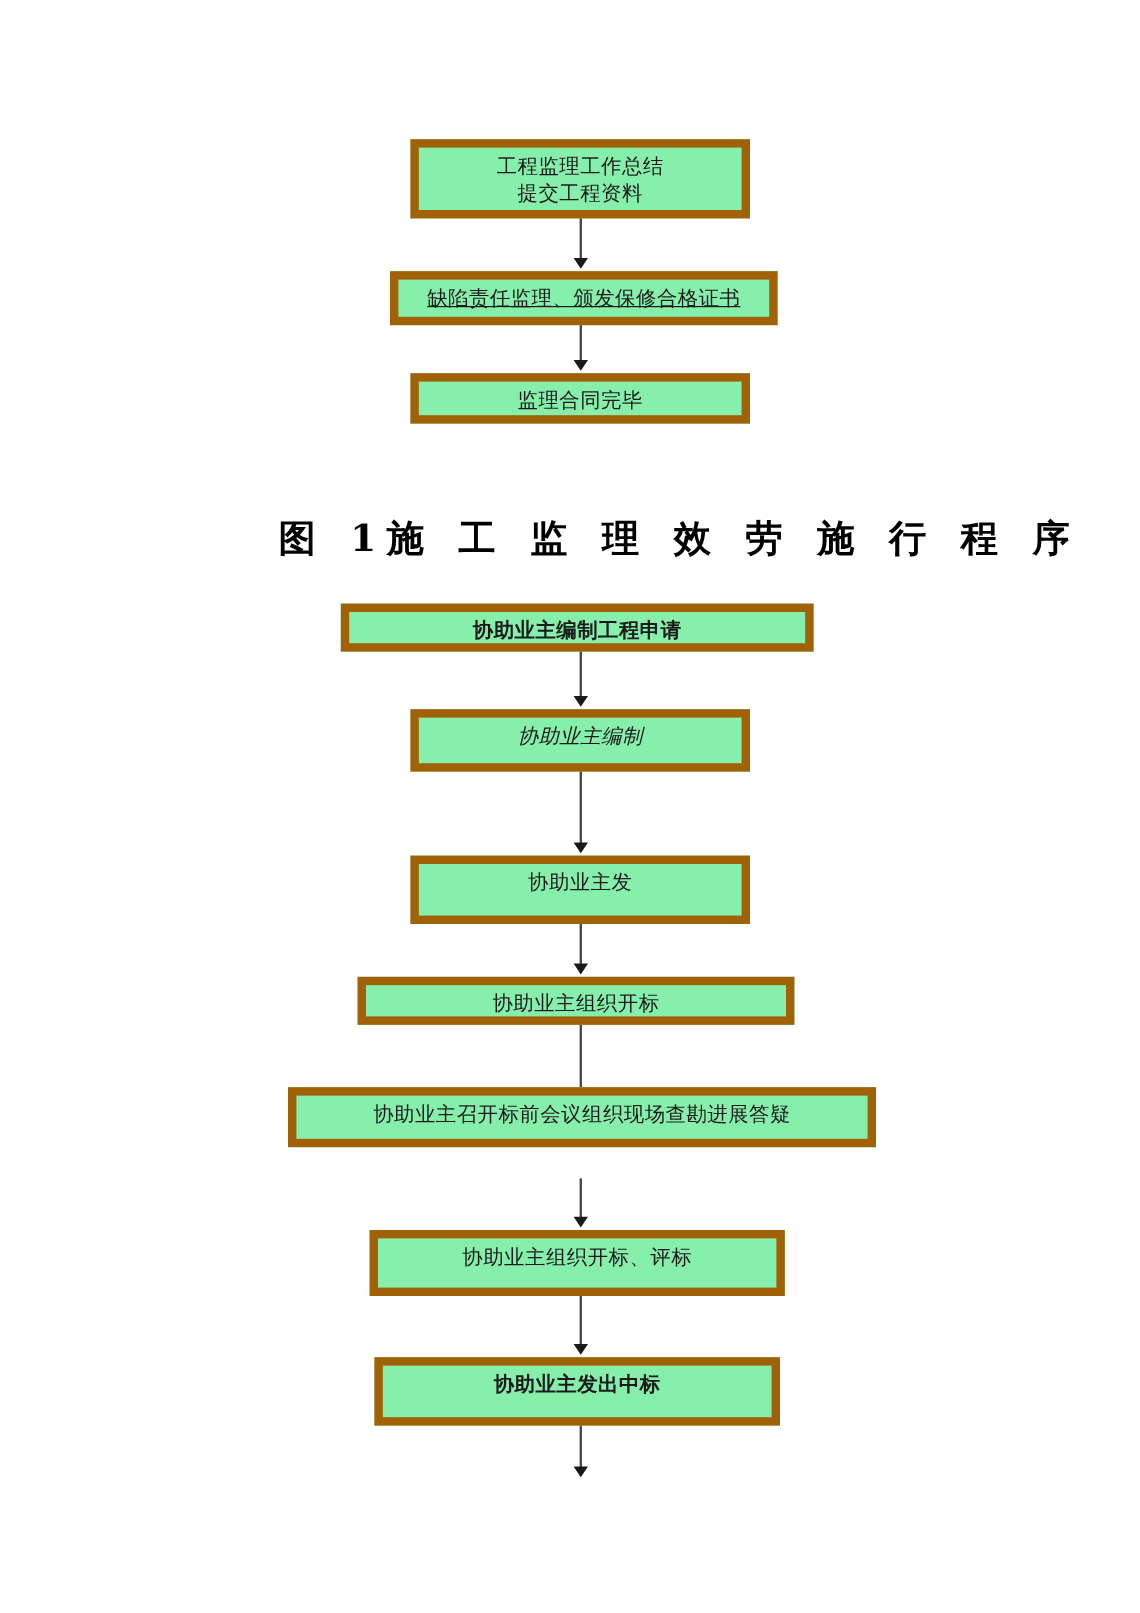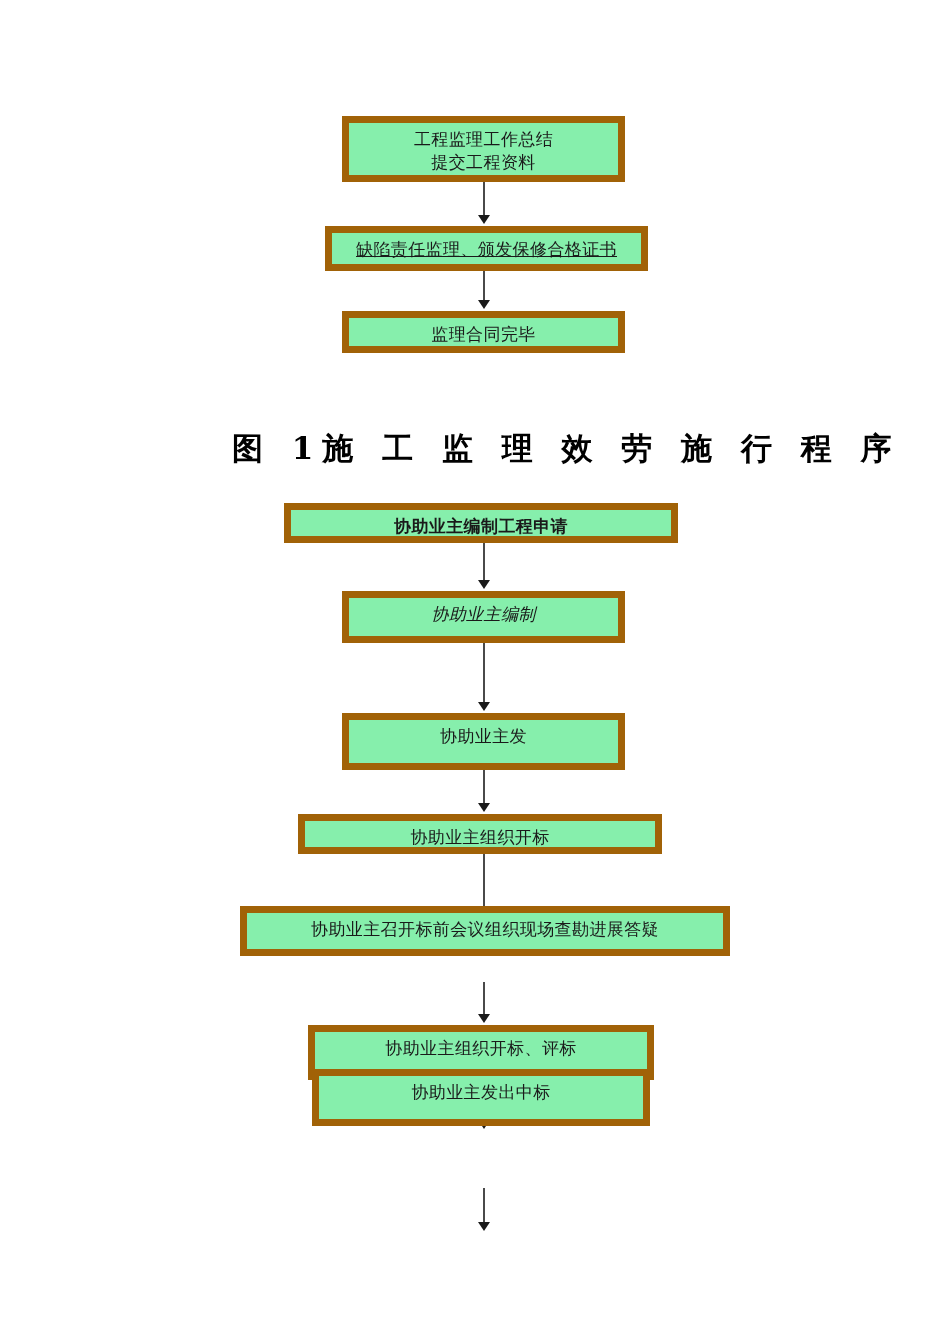--- a/index.html
+++ b/index.html
@@ -137,21 +137,21 @@
       <div class="head" style="top:32px;"></div>
     </div>
 
     <div class="node" style="left:308px; top:1025px; width:346px; height:55px;">协助业主组织开标、评标</div>
 
     <div class="arrow" style="left:477px; top:1080px; height:51px;">
       <div class="shaft" style="height:41px;"></div>
       <div class="head" style="top:40px;"></div>
     </div>
 
-    <div class="node" style="left:312px; top:1069px; width:338px; height:57px;">协助业主发出中标</div>
+    <div class="node" style="left:312px; top:1131px; width:338px; height:57px;font-weight:bold;">协助业主发出中标</div>
 
     <div class="arrow" style="left:477px; top:1188px; height:45px;">
       <div class="shaft" style="height:35px;"></div>
       <div class="head" style="top:34px;"></div>
     </div>
   </div>
 
 </div>
 
 </body></html>

